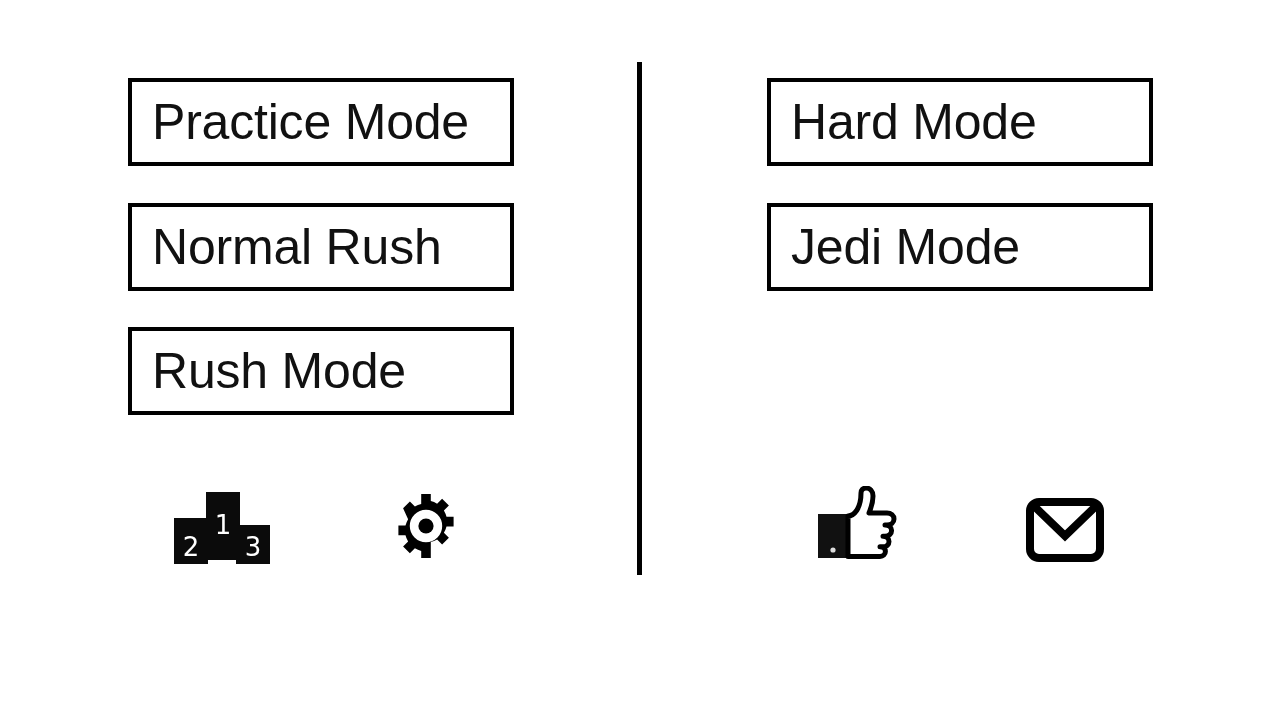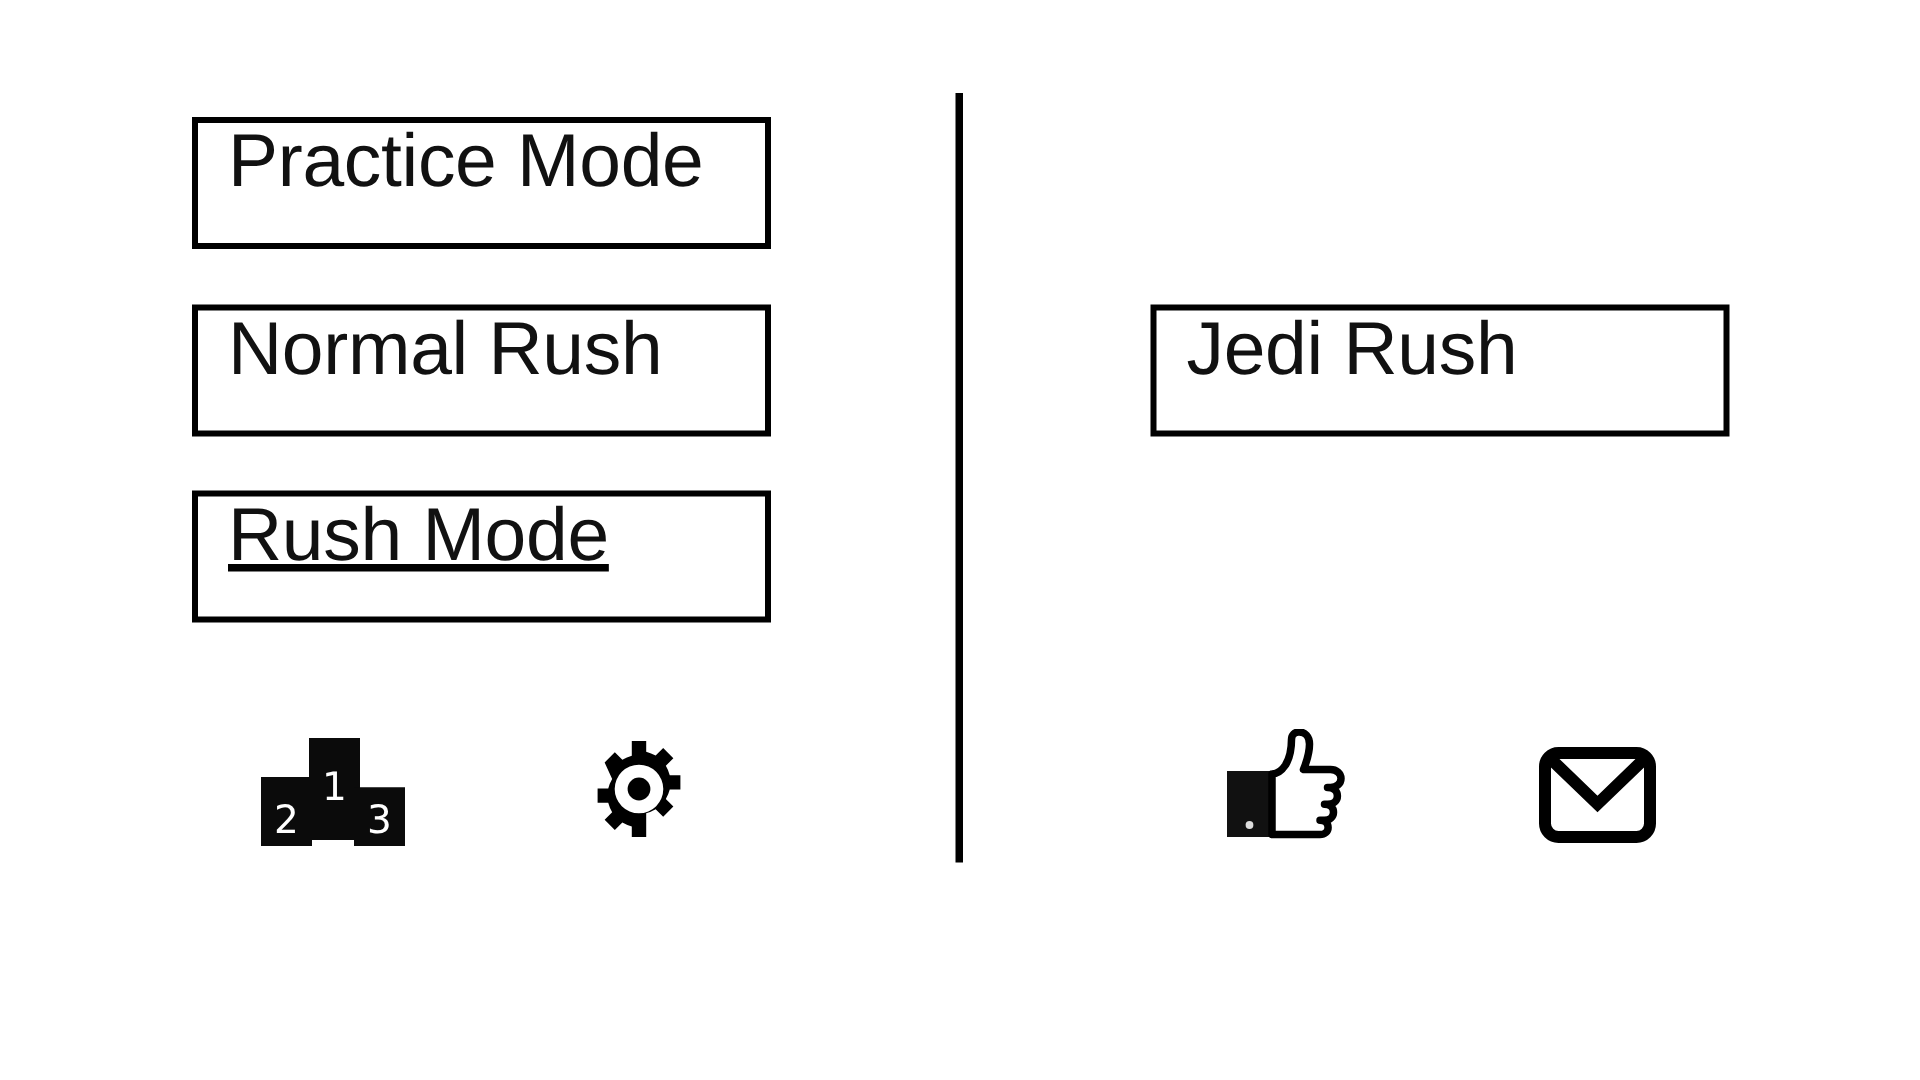--- a/index.html
+++ b/index.html
@@ -23,37 +23,37 @@
     background: #ffffff;
   }
 
   
   .mode-button {
     position: absolute;
     box-sizing: border-box;
     background: #ffffff;
     border: 4px solid #000000;
     display: flex;
-    align-items: flex-start;
+    align-items: center;
     justify-content: flex-start;
     cursor: pointer;
   }
   .mode-button-label {
     font-size: 50px;
     line-height: 1;
     color: #111111;
     padding-left: 20px;
     letter-spacing: -0.2px;
     white-space: nowrap;
   }
 
   
   #btn-practice { left: 128px; top: 78px;  width: 386px; height: 88px; }
   #btn-normal   { left: 128px; top: 203px; width: 386px; height: 88px; }
-  #btn-rush     { left: 128px; top: 327px; width: 386px; height: 88px; text-decoration: underline; }
+  #btn-rush     { left: 128px; top: 327px; width: 386px; height: 88px; }
   
   #btn-hard     { left: 767px; top: 78px;  width: 386px; height: 88px; }
   #btn-jedi     { left: 767px; top: 203px; width: 386px; height: 88px; }
   #btn-extreme  { left: 767px; top: 327px; width: 386px; height: 88px; }
 
   
   #divider {
     position: absolute;
     left: 637px;
     top: 62px;
@@ -119,23 +119,26 @@
   </div>
 
   <div class="mode-button" id="btn-normal">
     <span class="mode-button-label">Normal Rush</span>
   </div>
 
   <div class="mode-button" id="btn-rush">
     <span class="mode-button-label">Rush Mode</span>
   </div>
 
+  <div class="mode-button" id="btn-hard">
+    <span class="mode-button-label">Hard Mode</span>
+  </div>
 
   <div class="mode-button" id="btn-jedi">
-    <span class="mode-button-label">Jedi Rush</span>
+    <span class="mode-button-label">Jedi Mode</span>
   </div>
 
 
   <div id="divider"></div>
 
   <div class="icon-slot" id="icon-leaderboard">
     <div class="podium">
       <div class="podium-base"></div>
       <div class="podium-block podium-first">
         <span class="podium-num">1</span>

